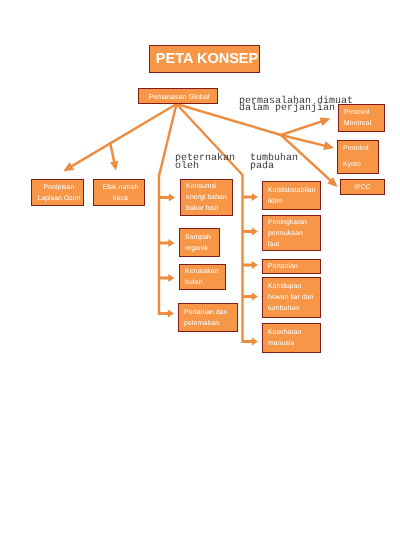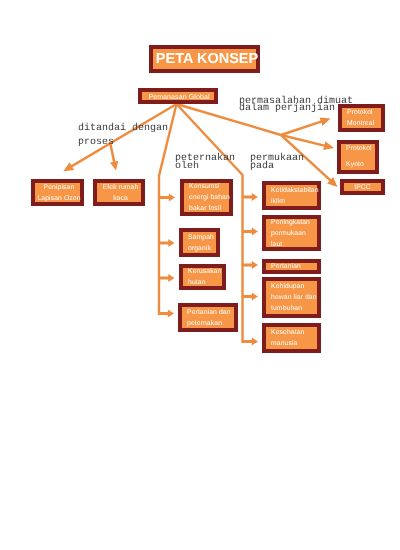--- a/index.html
+++ b/index.html
@@ -15,21 +15,21 @@
     width: 400px;
     height: 550px;
     background: #ffffff;
     overflow: hidden;
     font-family: "Liberation Sans", sans-serif;
   }
   .node {
     position: absolute;
     box-sizing: border-box;
     background: #F79646;
-    border: 4px solid #7f1d1d;
+    border: 1px solid #7f1d1d;
     color: #FFFFFF;
     display: flex;
     align-items: center;
     justify-content: center;
     text-align: center;
     font-family: "Liberation Sans", sans-serif;
     line-height: 11px;
     letter-spacing: 0.1px;
     white-space: pre;
   }
@@ -85,25 +85,23 @@
       <polygon points="242.5,266.4 251.8,266.4 251.8,269.0 258.0,265.0 251.8,261.0 251.8,263.6 242.5,263.6"></polygon>
       <polygon points="242.5,297.9 251.8,297.9 251.8,300.5 258.0,296.5 251.8,292.5 251.8,295.1 242.5,295.1"></polygon>
       <polygon points="242.5,342.9 251.8,342.9 251.8,345.5 258.0,341.5 251.8,337.5 251.8,340.1 242.5,340.1"></polygon>
     </g>
   </svg>
 
   <div class="node" id="title-box" style="left:149px; top:45px; width:111px; height:28px; padding-left:5px;">PETA KONSEP</div>
 
   <div class="node" id="root-box" style="left:138px; top:88px; width:80px; height:16px; font-size:7px; padding:2px 2px 0 4px;">Pemanasan Global</div>
 
-  <div class="connector-label" style="left:78px; top:121.5px; line-height:14.8px;">ditandai dengan
-proses</div>
   <div class="connector-label" style="left:175px; top:154.5px; line-height:8.5px;">peternakan
 oleh</div>
-  <div class="connector-label" style="left:250px; top:154.7px; line-height:8.3px;">permukaan
+  <div class="connector-label" style="left:250px; top:154.7px; line-height:8.3px;">tumbuhan
 pada</div>
   <div class="connector-label" style="left:239px; top:97.5px; line-height:7.2px;">permasalahan dimuat
 dalam perjanjian</div>
 
   <div class="node" style="left:31px; top:179px; width:53px; height:27px; font-size:6.8px; padding:0 3px 0 6px;">Penipisan
 Lapisan Ozon</div>
   <div class="node" style="left:93px; top:179px; width:52px; height:27px; font-size:6.8px; padding:0 3px 0 6px;">Efek rumah
 kaca</div>
 
   <div class="node ltxt" style="left:180px; top:179px; width:53px; height:37px; font-size:6.8px; padding:0 5px;">Konsumsi

